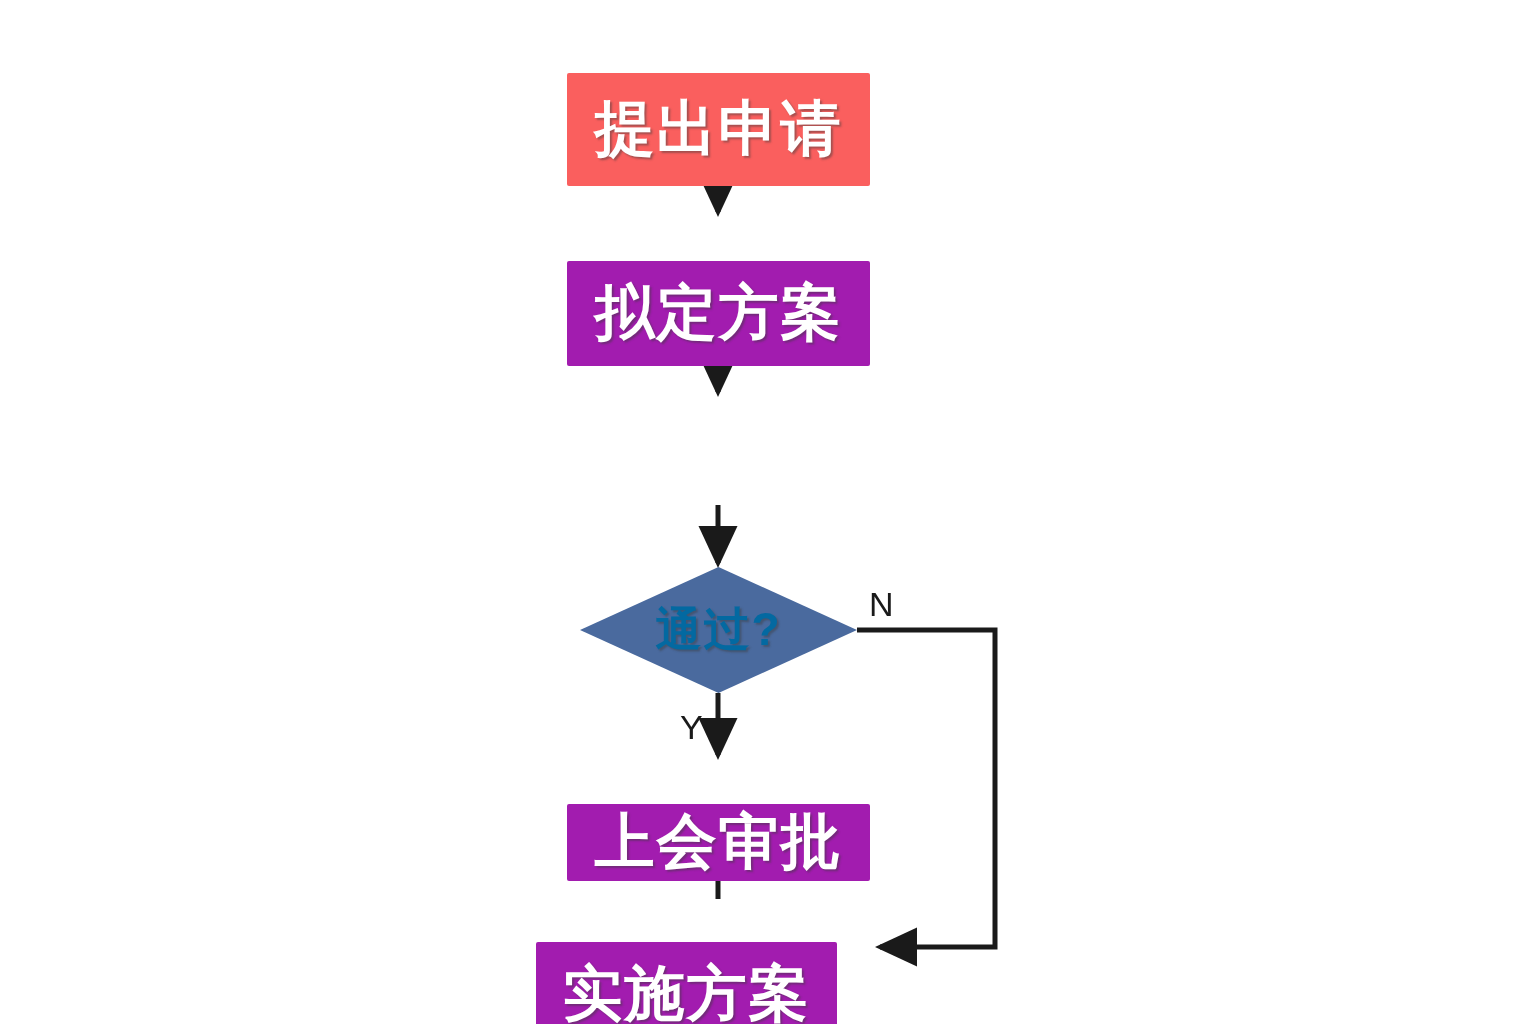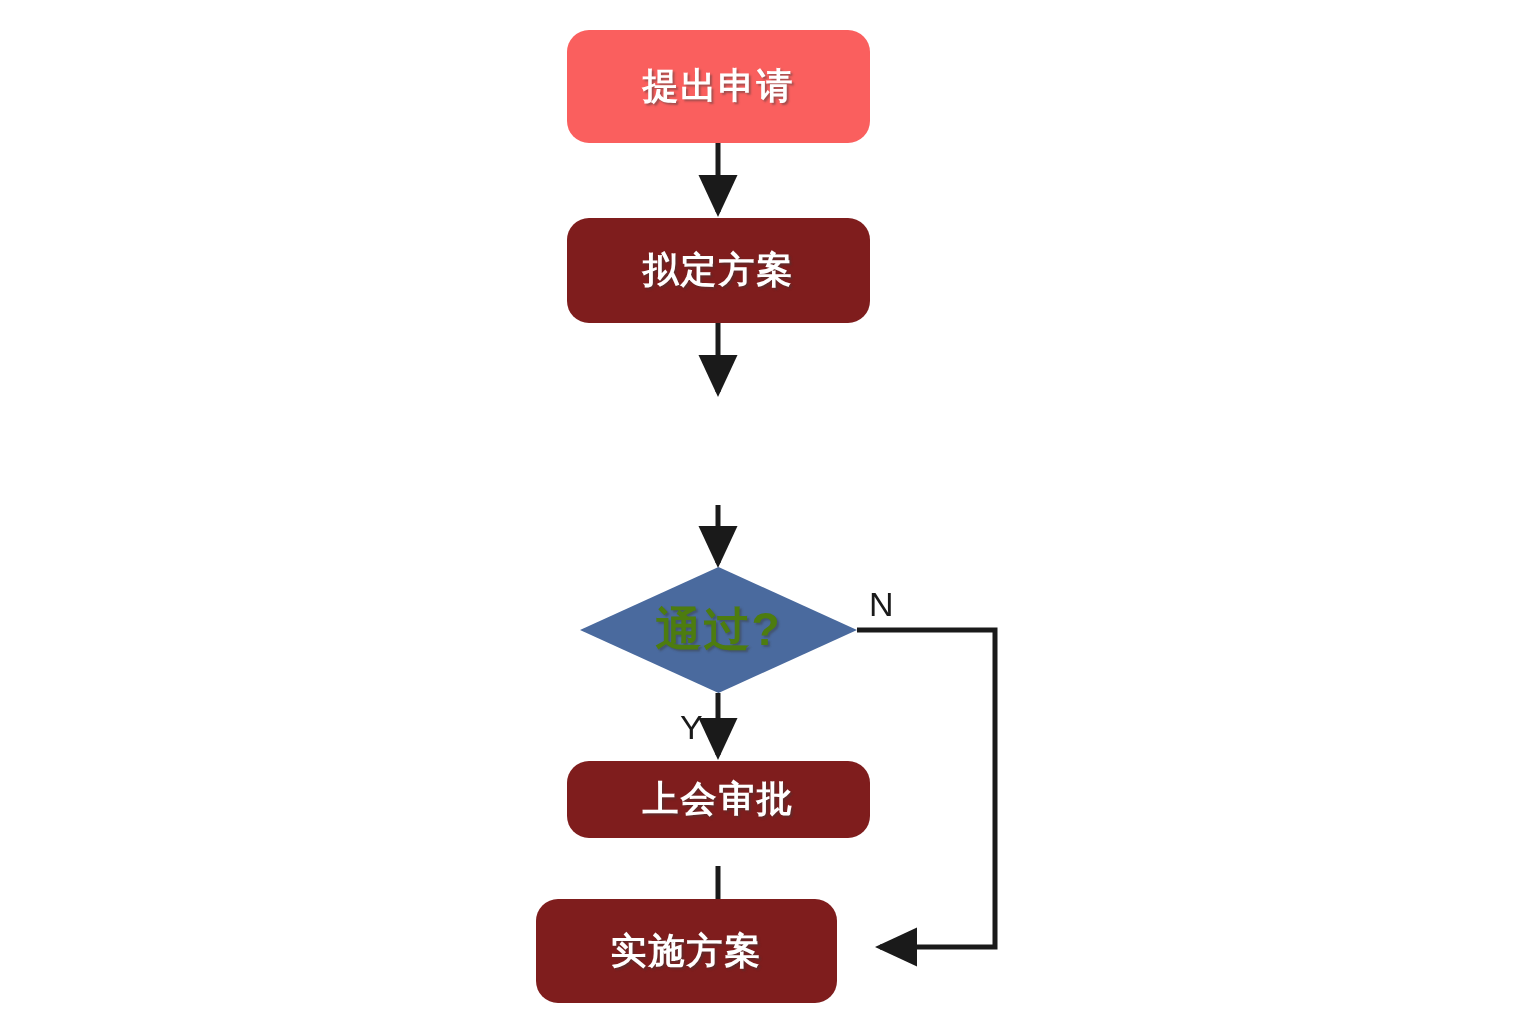--- a/index.html
+++ b/index.html
@@ -23,47 +23,48 @@
     align-items: center;
     justify-content: center;
     box-sizing: border-box;
     color: #ffffff;
     font-weight: 700;
     letter-spacing: 2px;
     text-shadow: 2px 2px 2px rgba(60,60,60,0.45);
     user-select: none;
   }
   .proc {
-    border-radius: 22px;
-    font-size: 36px;
+    border-radius: 2px;
+    font-size: 60px;
+    margin-top: 43px;
   }
   .proc.start {
     background: #fa5f5e;
   }
   .proc.step {
-    background: #7f1d1d;
+    background: #a21caf;
     align-items: center;
   }
   .decision-wrap {
     position: absolute;
   }
   .decision-shape {
     position: absolute;
     inset: 0;
     background: #4a6a9e;
     -webkit-clip-path: polygon(50% 0%, 100% 50%, 50% 100%, 0% 50%);
     clip-path: polygon(50% 0%, 100% 50%, 50% 100%, 0% 50%);
   }
   .decision-label {
     position: absolute;
     inset: 0;
     display: flex;
     align-items: center;
     justify-content: center;
-    color: #4d7c0f;
+    color: #0369a1;
     font-size: 46px;
     font-weight: 700;
     letter-spacing: 2px;
     text-shadow: 2px 2px 2px rgba(60,60,60,0.45);
     user-select: none;
   }
   .edge-label {
     position: absolute;
     color: #1a1a1a;
     font-size: 34px;

